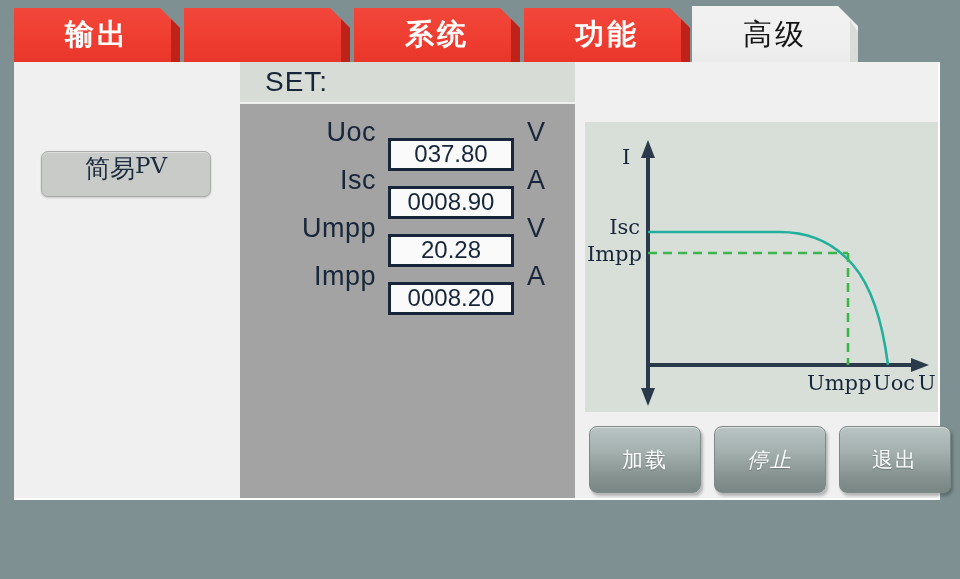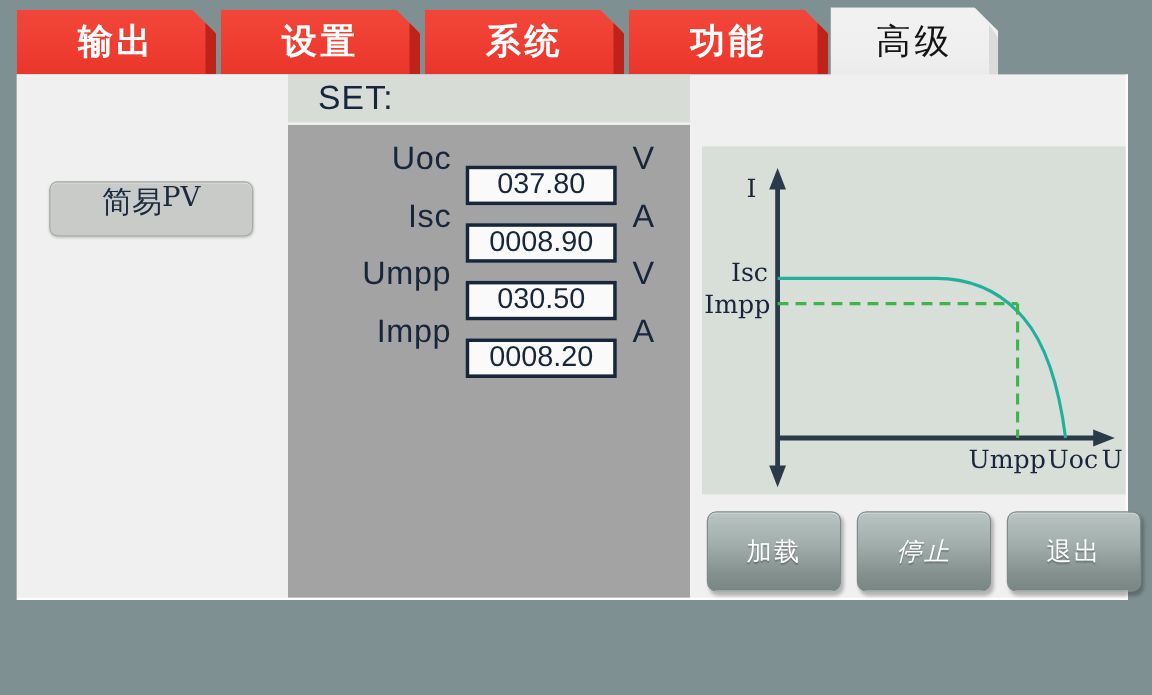--- a/index.html
+++ b/index.html
@@ -226,31 +226,30 @@
 
 <div id="app">
 
   <div id="tabbar">
     <div class="tab red" style="left:14px; width:166px;">
       <span class="tabshadow"></span>
       <span class="tablabel">输出</span>
     </div>
     <div class="tab red" style="left:184px; width:166px;">
       <span class="tabshadow"></span>
-      <span class="tablabel">设置</span>
     </div>
     <div class="tab red" style="left:354px; width:166px;">
       <span class="tabshadow"></span>
       <span class="tablabel">系统</span>
     </div>
     <div class="tab red" style="left:524px; width:166px;">
       <span class="tabshadow"></span>
       <span class="tablabel">功能</span>
     </div>
-    <div class="tab active" style="left:692px; width:140px;">
+    <div class="tab active" style="left:692px; width:166px;">
       <span class="tabshadow"></span>
       <span class="tablabel">高级</span>
     </div>
   </div>
 
   <div id="content">
 
     <div id="leftpane">
       <div id="pv-button">
         <span>简易</span>
@@ -270,21 +269,21 @@
       </div>
 
       <div class="field-row" style="top:96px;">
         <span class="field-label">Isc</span>
         <span class="field-box">0008.90</span>
         <span class="field-unit">A</span>
       </div>
 
       <div class="field-row" style="top:144px;">
         <span class="field-label">Umpp</span>
-        <span class="field-box">030.50</span>
+        <span class="field-box">20.28</span>
         <span class="field-unit">V</span>
       </div>
 
       <div class="field-row" style="top:192px;">
         <span class="field-label">Impp</span>
         <span class="field-box">0008.20</span>
         <span class="field-unit">A</span>
       </div>
     </div>
 

